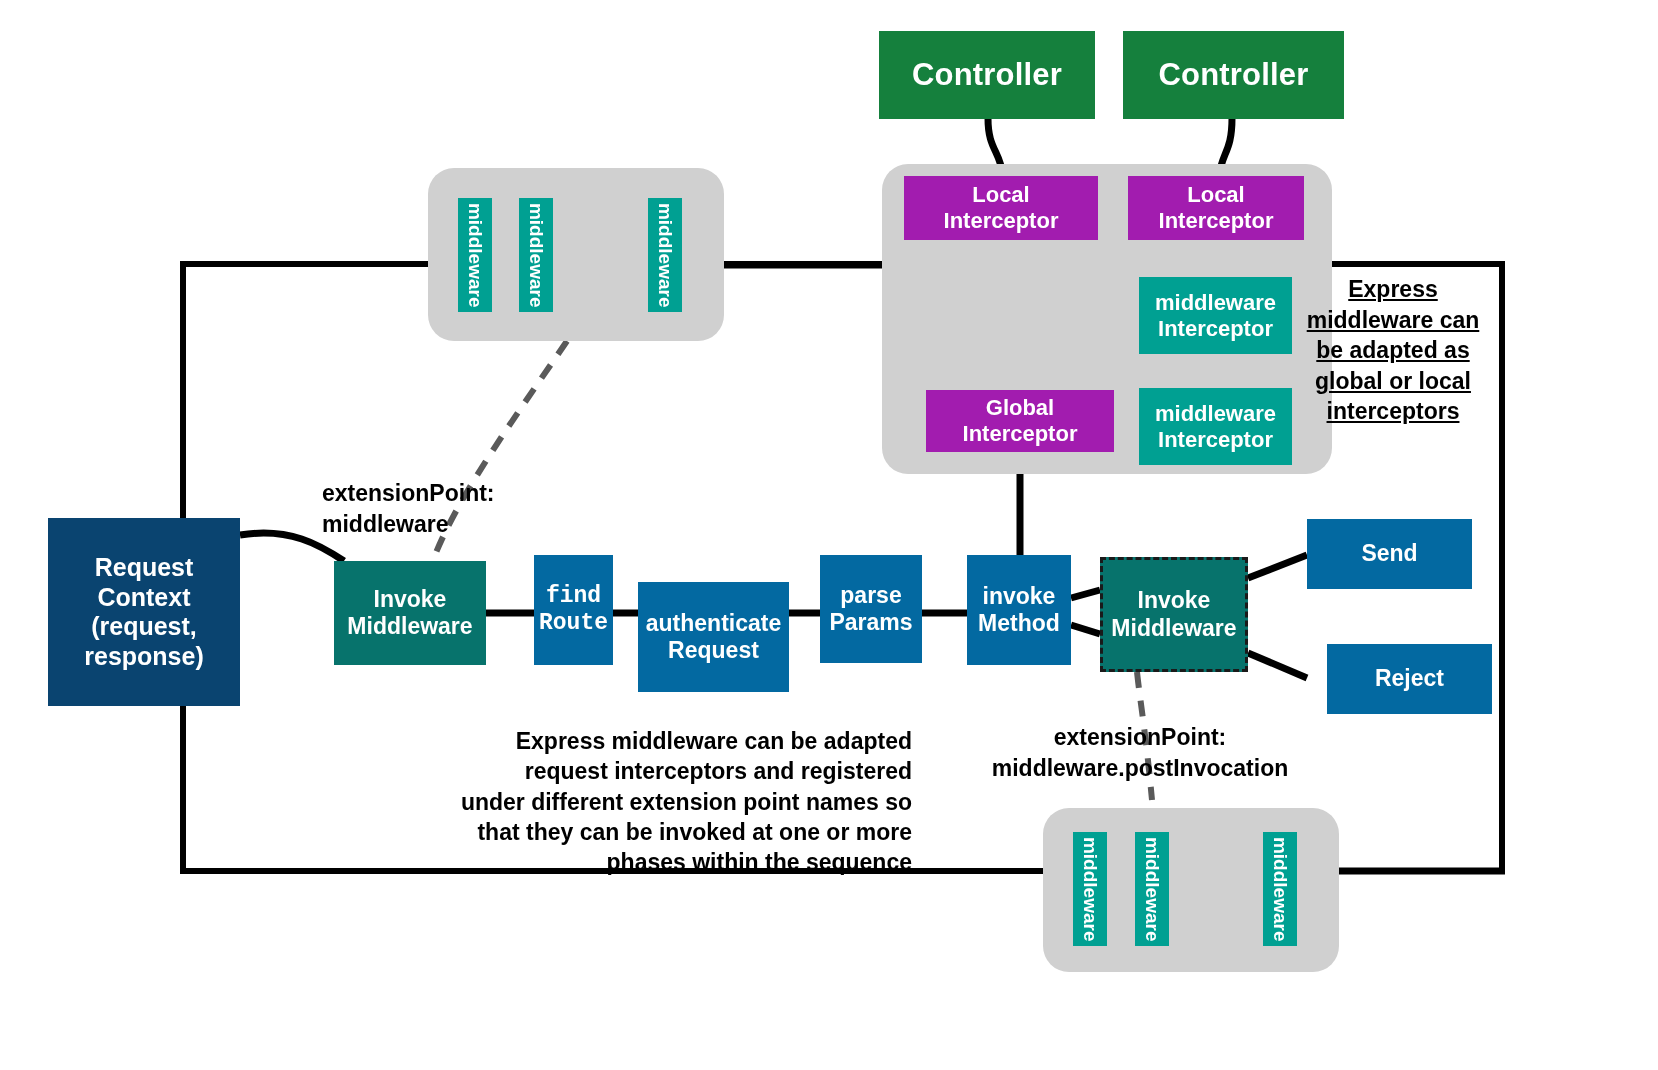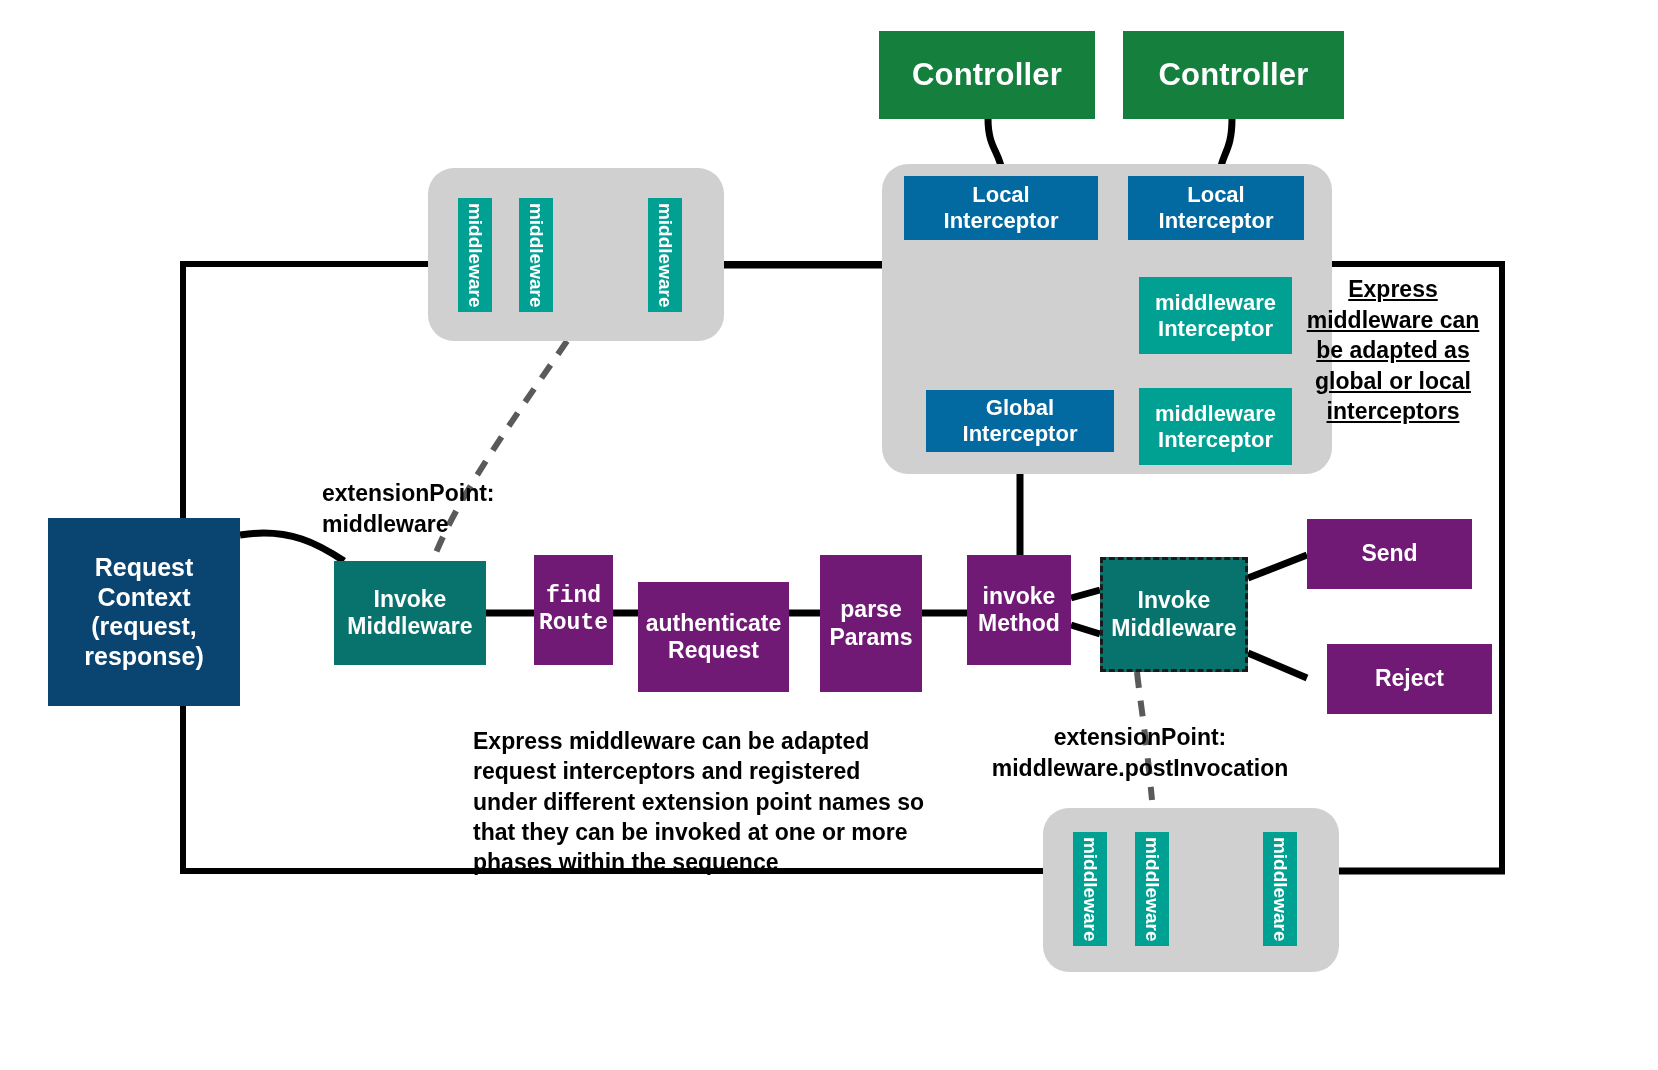--- a/index.html
+++ b/index.html
@@ -40,21 +40,21 @@
   }
 
   
   .n-controller {
     background: #15803d;
     font-size: 31px;
     font-weight: bold;
     letter-spacing: .2px;
   }
   .n-orange {
-    background: #0369a1;
+    background: #a21caf;
     font-size: 22px;
   }
   .n-teal {
     background: #00a092;
     font-size: 22px;
   }
   .n-mw-chip {
     background: #00a092;
     font-size: 19px;
   }
@@ -65,21 +65,21 @@
     display: block;
   }
   .n-darkteal {
     background: #07736c;
     font-size: 23px;
   }
   .n-darkteal.dashed {
     border: 3px dashed #1a1a1a;
   }
   .n-magenta {
-    background: #701a75;
+    background: #0369a1;
     font-size: 23px;
   }
   .n-navy {
     background: #0a4470;
     font-size: 25px;
   }
 
   
   .group-box {
     position: absolute;
@@ -103,22 +103,21 @@
     font-weight: bold;
     white-space: pre-line;
   }
   .label-sequence {
     font-size: 37px;
     letter-spacing: .2px;
   }
   .label-note {
     font-size: 23px;
     line-height: 1.32;
-    text-align: left;
-    margin-left: 21px;
+    text-align: right;
   }
   .label-note-right {
     font-size: 23px;
     line-height: 1.33;
     text-align: center;
     text-decoration: underline;
   }
   .label-ext {
     font-size: 23px;
     line-height: 1.33;
@@ -212,21 +211,21 @@
 Context
 (request,
 response)</div>
 
   <div class="node n-darkteal" style="left:334px; top:561px; width:152px; height:104px;">Invoke
 Middleware</div>
   <div class="node n-magenta" style="left:534px; top:555px; width:79px; height:110px;font-family:Liberation Mono, monospace;">find
 Route</div>
   <div class="node n-magenta" style="left:638px; top:555px; width:151px; height:110px;margin-top:27px;">authenticate
 Request</div>
-  <div class="node n-magenta" style="left:820px; top:555px; width:102px; height:137px;">parse
+  <div class="node n-magenta" style="left:820px; top:555px; width:102px; height:108px;">parse
 Params</div>
   <div class="node n-magenta" style="left:967px; top:555px; width:104px; height:110px;">invoke
 Method</div>
   <div class="node n-darkteal dashed" style="left:1100px; top:557px; width:148px; height:115px;">Invoke
 Middleware</div>
 
   <div class="node n-magenta" style="left:1307px; top:519px; width:165px; height:70px;">Send</div>
   <div class="node n-magenta" style="left:1307px; top:644px; width:165px; height:70px;margin-left:20px;">Reject</div>
 
   <div class="label label-note" style="left:452px; top:726px; width:460px;">Express middleware can be adapted

